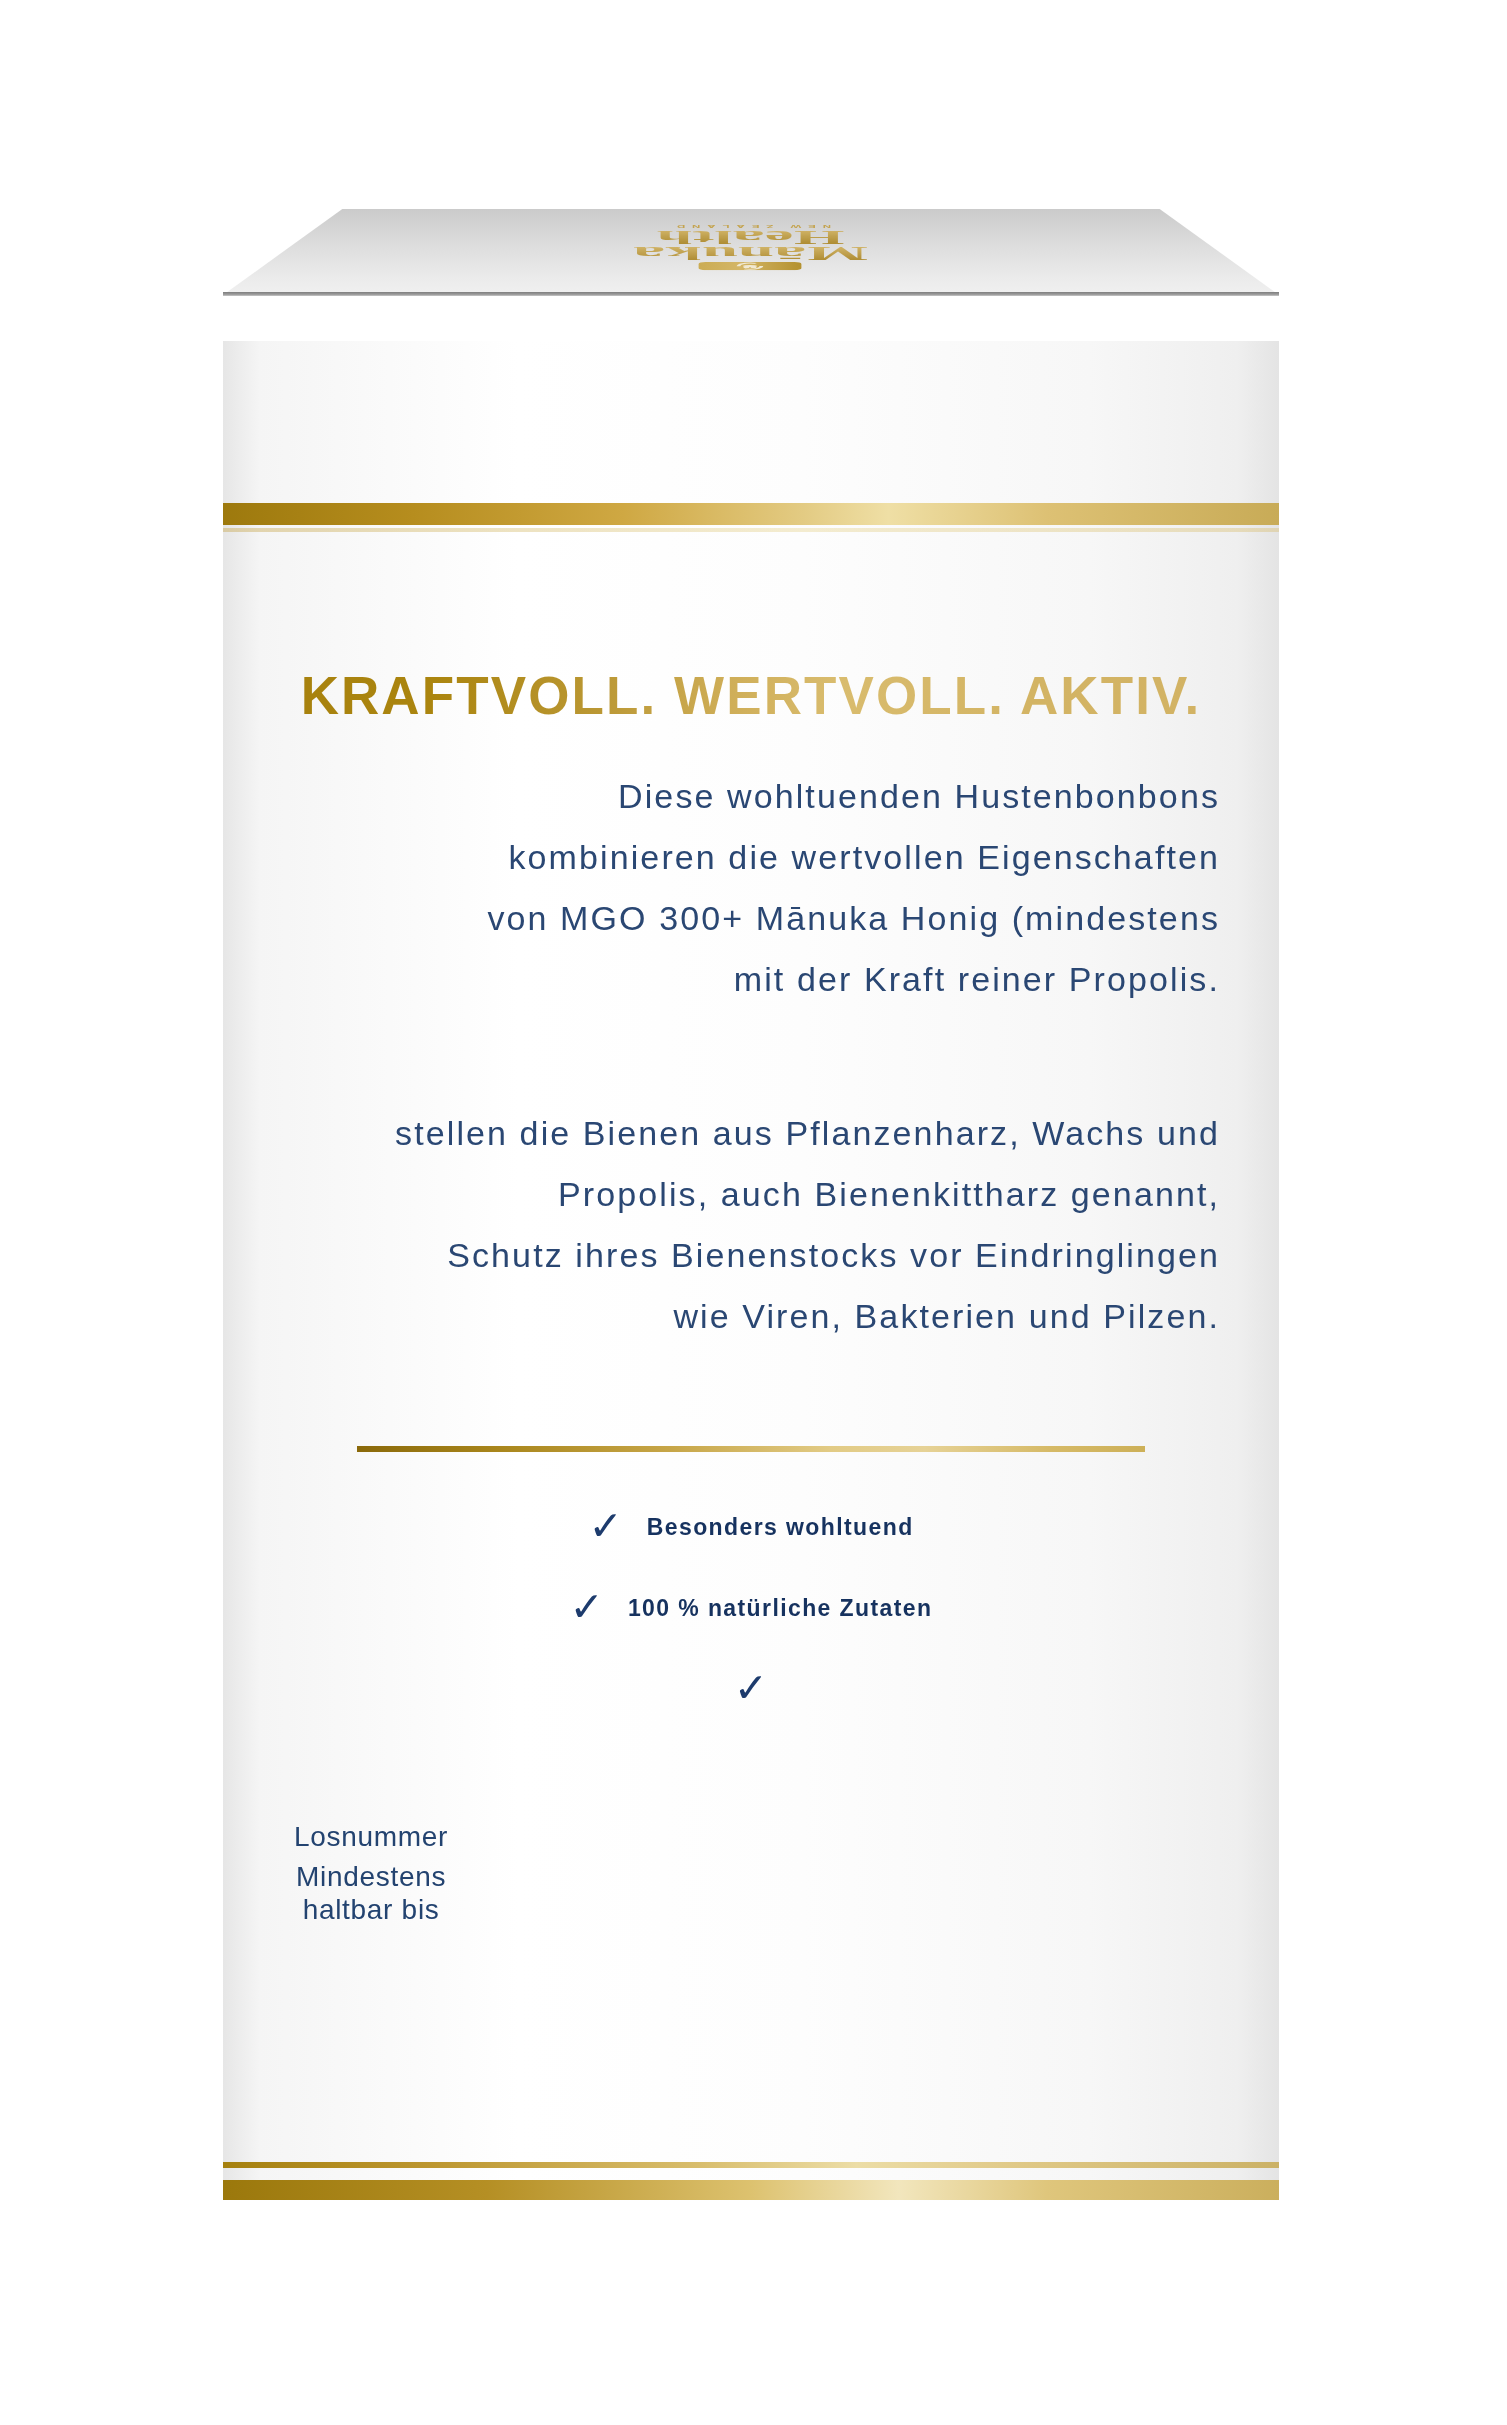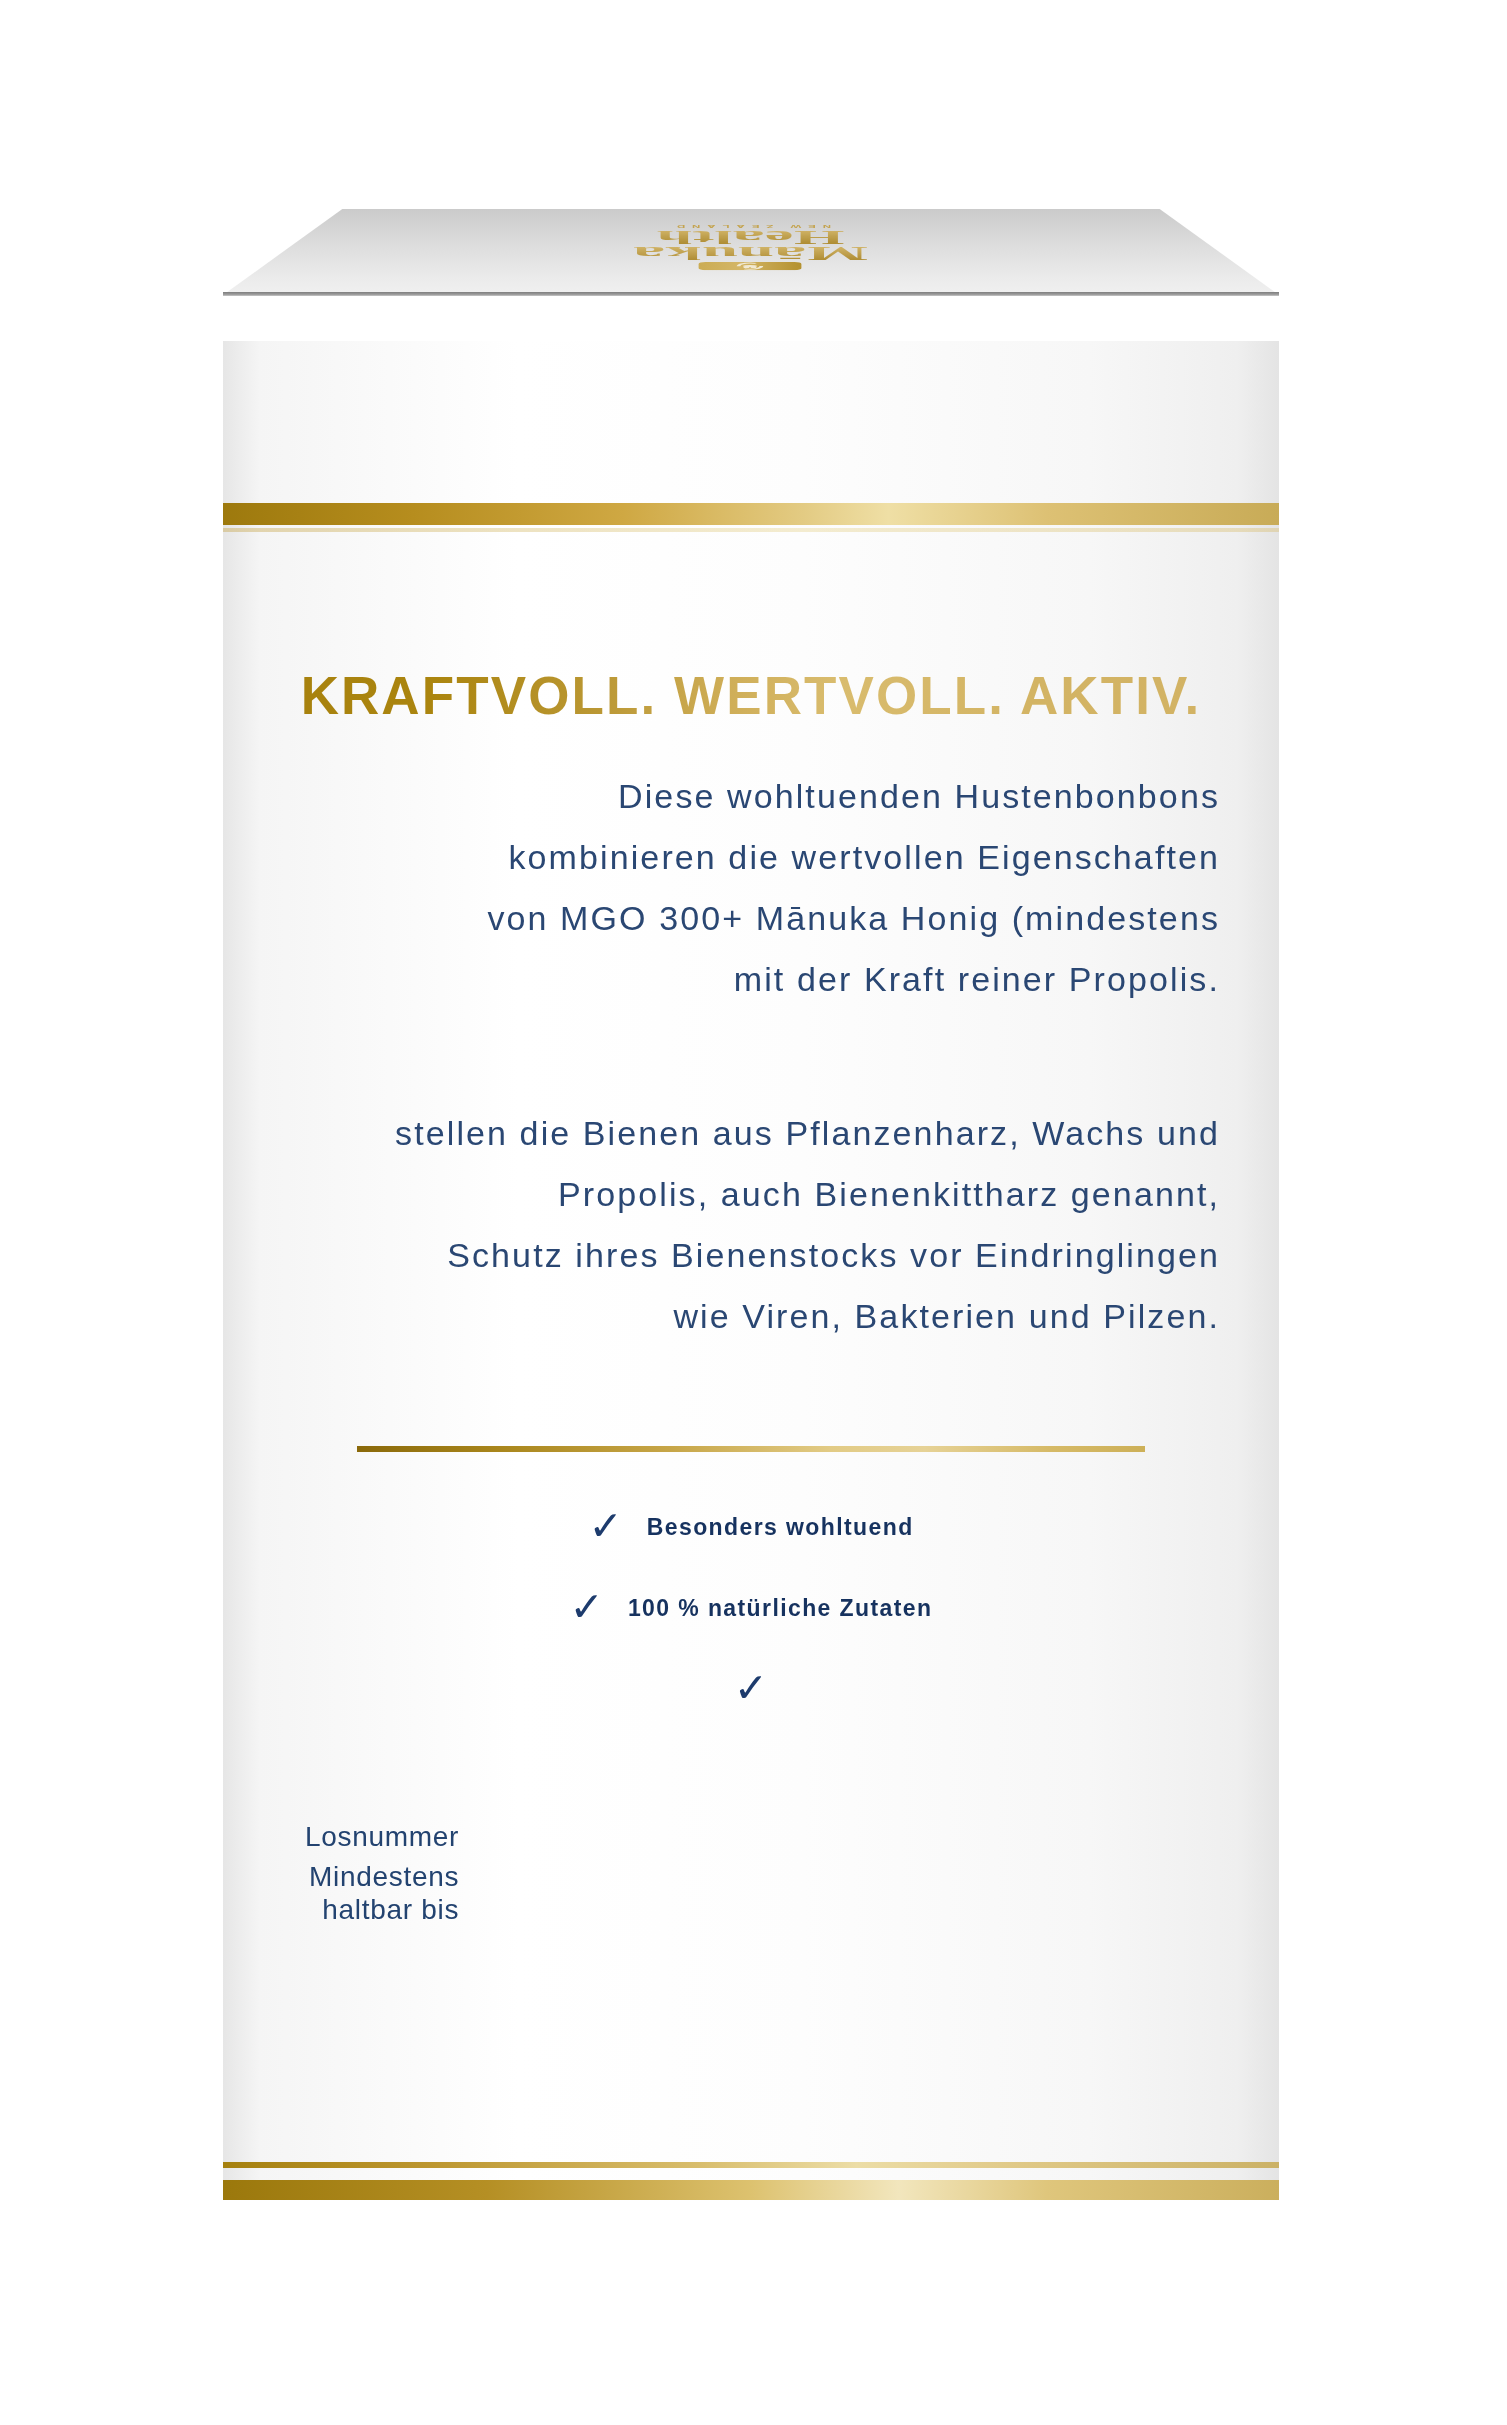--- a/index.html
+++ b/index.html
@@ -87,21 +87,21 @@
     height:81px;display:flex;align-items:center;justify-content:center;gap:24px;
   }
   .benefit .check{
     font-size:41px;font-weight:400;color:#1d3b6d;line-height:1;transform:translateY(-1.4px);
   }
   .benefit .blabel{
     font-size:23px;font-weight:bold;color:#16325f;letter-spacing:1.4px;white-space:nowrap;
   }
 
   .lot-block{
-    position:absolute;left:82px;top:1479px;color:#234370;text-align:right;
+    position:absolute;left:71px;top:1479px;color:#234370;text-align:center;
   }
   .lot-label{font-size:28px;line-height:34px;letter-spacing:0.7px;margin-bottom:5.7px;}
   .bb-line{font-size:28px;line-height:33px;letter-spacing:0.7px;}
 
   .gold-line-bottom{
     position:absolute;left:0;top:1821px;width:100%;height:6.4px;
     background:linear-gradient(90deg,#a5800e 0%,#bd9730 20%,#d8bd6c 45%,#ecdda6 60%,
                #e0c987 75%,#cbb165 100%);
   }
   .gold-band-bottom{

